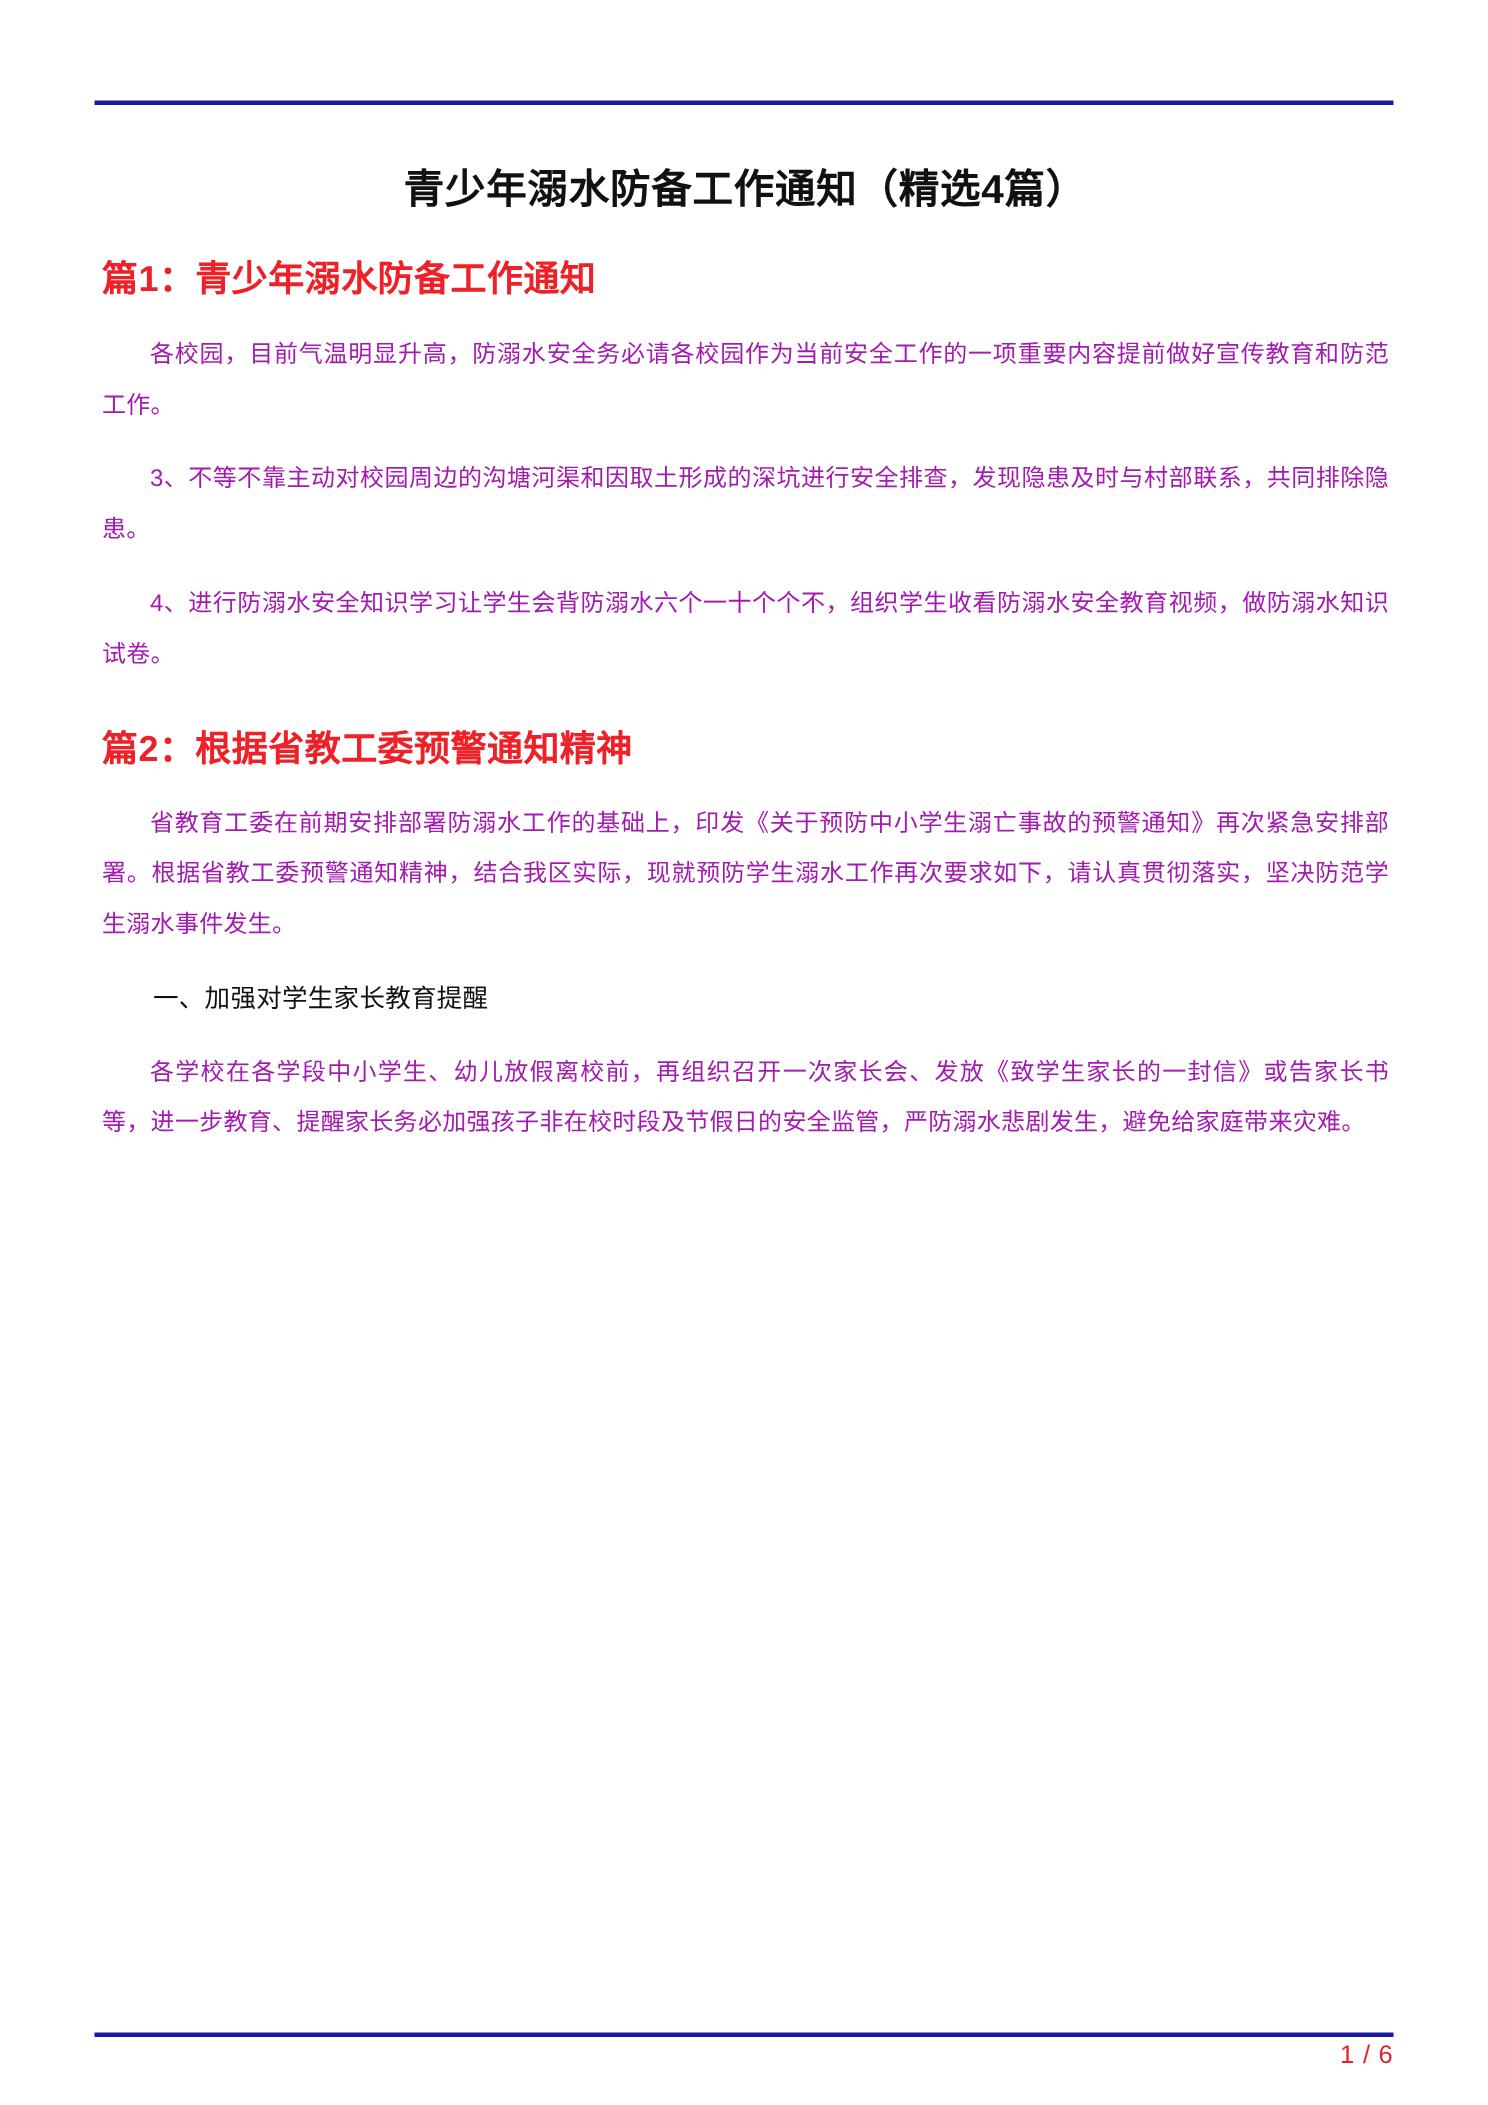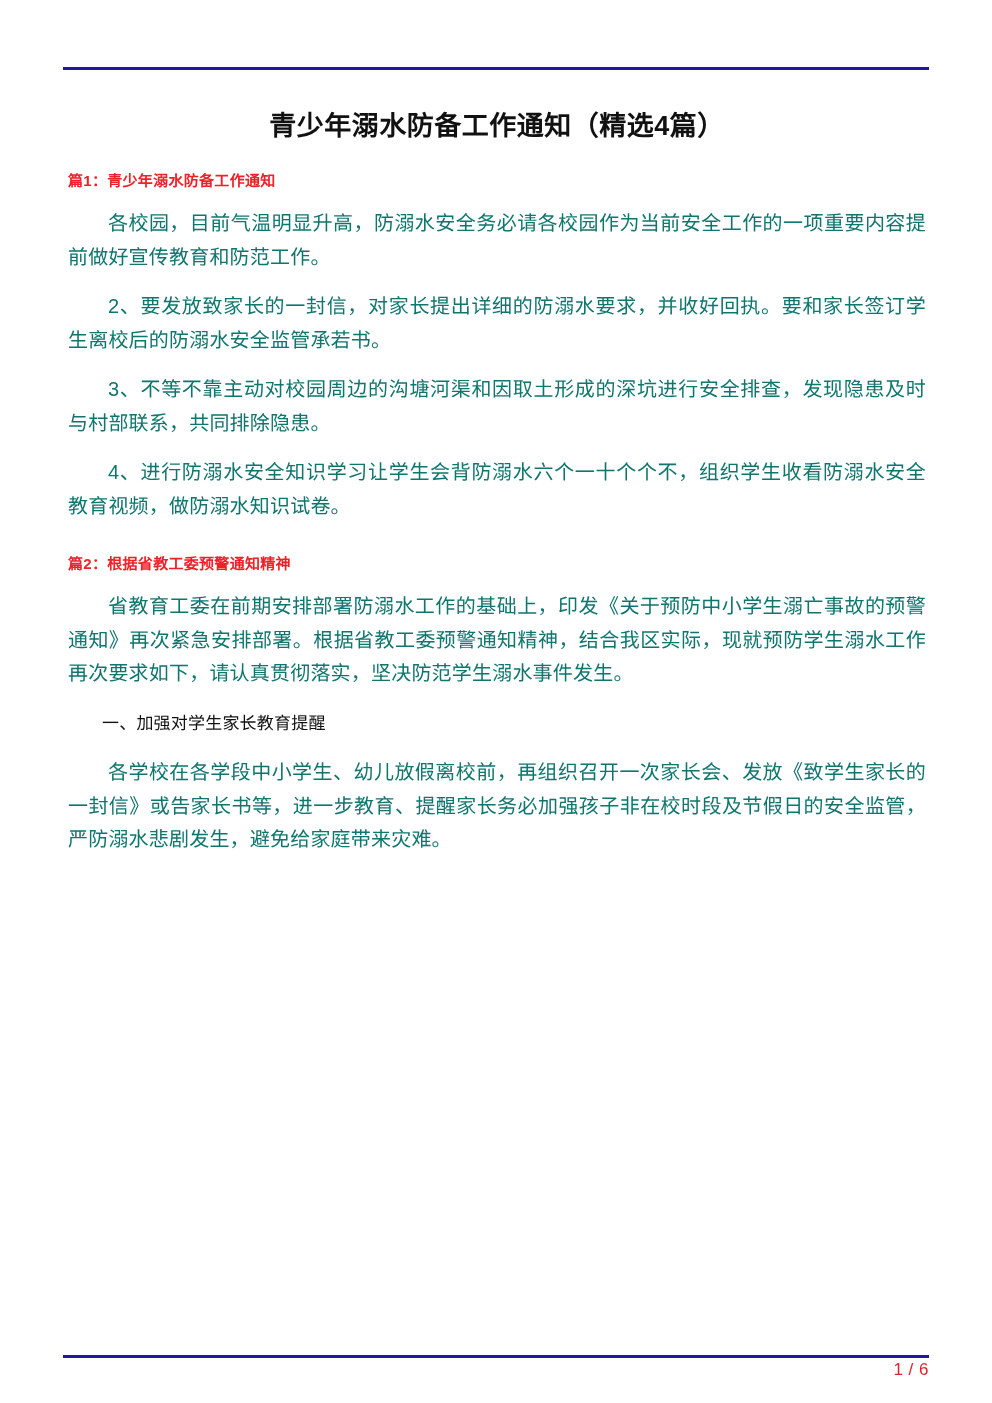--- a/index.html
+++ b/index.html
@@ -62,41 +62,41 @@
     font-size: 27px;
     font-weight: bold;
     text-align: center;
     letter-spacing: 0.5px;
     margin: 0 0 26px 0;
     line-height: 1.35;
     color: #111111;
   }
 
   .section-heading {
-    font-size: 15px;
+    font-size: 24px;
     font-weight: bold;
     color: #ee2129;
     margin: 0 0 16px 0;
     line-height: 1.4;
     letter-spacing: 0.3px;
   }
 
   .section-heading.spaced-above {
     margin-top: 30px;
   }
 
   p.body {
-    font-size: 20px;
+    font-size: 16px;
     line-height: 33.5px;
     margin: 0 0 16px 0;
     text-indent: 2em;
     text-align: justify;
     text-justify: inter-ideograph;
     letter-spacing: 0.2px;
-    color: #0f766e;
+    color: #a21caf;
   }
 
   p.body:last-child {
     margin-bottom: 0;
   }
 
   p.subheading {
     font-size: 17px;
     line-height: 33.5px;
     margin: 0 0 16px 0;
@@ -112,21 +112,20 @@
 
   <div class="header-rule"></div>
 
   <div class="content">
 
     <h1 class="doc-title">青少年溺水防备工作通知（精选4篇）</h1>
 
     <h2 class="section-heading">篇1：青少年溺水防备工作通知</h2>
 
     <p class="body">各校园，目前气温明显升高，防溺水安全务必请各校园作为当前安全工作的一项重要内容提前做好宣传教育和防范工作。</p>
-    <p class="body">2、要发放致家长的一封信，对家长提出详细的防溺水要求，并收好回执。要和家长签订学生离校后的防溺水安全监管承若书。</p>
     <p class="body">3、不等不靠主动对校园周边的沟塘河渠和因取土形成的深坑进行安全排查，发现隐患及时与村部联系，共同排除隐患。</p>
     <p class="body">4、进行防溺水安全知识学习让学生会背防溺水六个一十个个不，组织学生收看防溺水安全教育视频，做防溺水知识试卷。</p>
 
     <h2 class="section-heading spaced-above">篇2：根据省教工委预警通知精神</h2>
 
     <p class="body">省教育工委在前期安排部署防溺水工作的基础上，印发《关于预防中小学生溺亡事故的预警通知》再次紧急安排部署。根据省教工委预警通知精神，结合我区实际，现就预防学生溺水工作再次要求如下，请认真贯彻落实，坚决防范学生溺水事件发生。</p>
 
     <p class="subheading">一、加强对学生家长教育提醒</p>
     <p class="body">各学校在各学段中小学生、幼儿放假离校前，再组织召开一次家长会、发放《致学生家长的一封信》或告家长书等，进一步教育、提醒家长务必加强孩子非在校时段及节假日的安全监管，严防溺水悲剧发生，避免给家庭带来灾难。</p>
 

